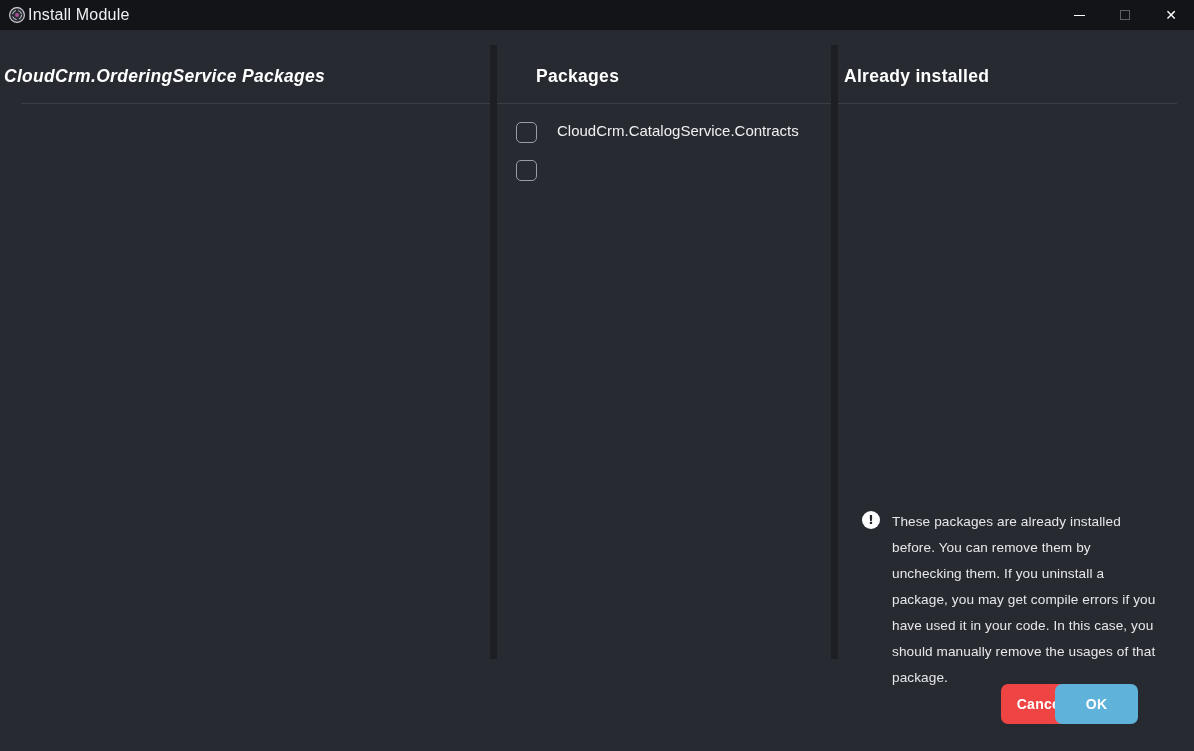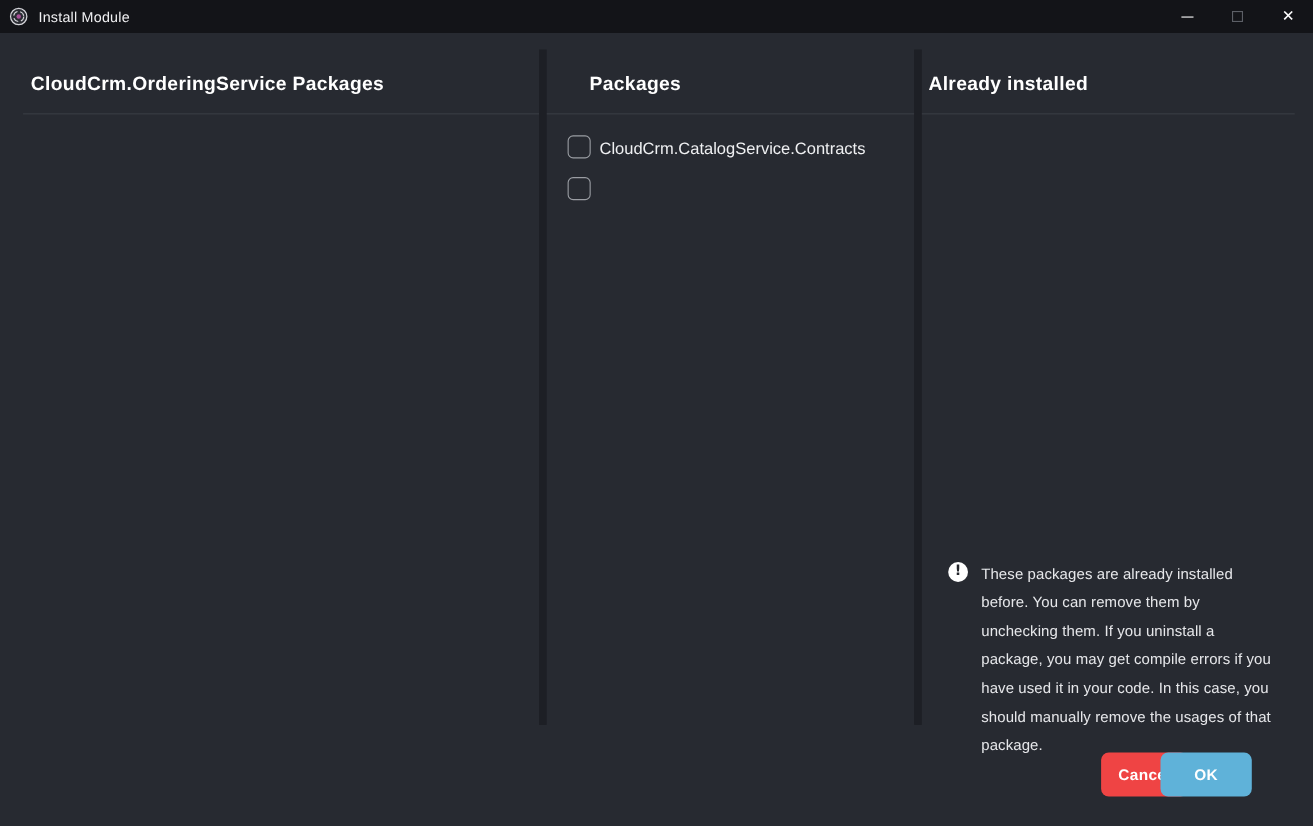--- a/index.html
+++ b/index.html
@@ -11,21 +11,21 @@
     overflow: hidden;
   }
   .window { width: 1194px; height: 751px; position: relative; background: #272a31; }
 
   
   .titlebar {
     position: absolute; top: 0; left: 0; right: 0; height: 30px;
     background: #131418; display: flex; align-items: center;
   }
   .titlebar .app-icon { width: 18px; height: 18px; margin-left: 8px; flex: 0 0 auto; }
-  .titlebar .title { font-size: 13px; color: #f0f0f2; margin-left: 9px; letter-spacing: .2px; }
+  .titlebar .title { font-size: 16px; color: #f0f0f2; margin-left: 2px; letter-spacing: .2px; }
   .caption-buttons { margin-left: auto; display: flex; height: 100%; }
   .caption-btn {
     width: 46px; height: 100%; display: flex; align-items: center; justify-content: center;
     cursor: default;
   }
   .min-glyph { width: 11px; height: 0; border-top: 1.6px solid #ffffff; display: block; }
   .max-glyph { width: 10px; height: 10px; border: 1.4px solid #5c5f66; display: block; }
   .close-glyph { font-size: 14px; color: #ffffff; line-height: 1; font-family: "DejaVu Sans", sans-serif; }
 
   
@@ -39,40 +39,40 @@
     position: absolute; top: 15px; height: 614px; width: 7px;
     background: #1d1f25; z-index: 3;
   }
   .vbar.bar-1 { left: 490px; }
   .vbar.bar-2 { left: 831px; }
 
   .panel-title {
     position: absolute; top: 36px; font-size: 17.5px; font-weight: 700;
     color: #ffffff; letter-spacing: .3px; white-space: nowrap;
   }
-  .panel-title.t1 { left: 28px; }
+  .panel-title.t1 { left: 4px; font-style: italic; }
   .panel-title.t2 { left: 516px; margin-left: 20px; }
   .panel-title.t3 { left: 844px; text-align: center; }
 
   
   .module-list { position: absolute; left: 22px; top: 91px; width: 451px; }
   .module-row {
     height: 37px; border-radius: 8px; background: #2c3037;
     display: flex; align-items: center; padding: 0 12px;
     font-size: 15px; color: #eceef0; margin-bottom: 5px; cursor: pointer;
     white-space: nowrap;
   }
   .module-row.selected { background: #c75ea6; color: #ffffff; }
   .module-row .count { margin-left: 14px; }
 
   
   .package-list { position: absolute; left: 516px; top: 92px; width: 300px; }
   .package-row {
-    display: flex; align-items: flex-end; height: 22px; margin-bottom: 16px;
-    cursor: pointer; white-space: nowrap;
+    display: flex; align-items: flex-start; height: 22px; margin-bottom: 16px;
+    cursor: pointer; white-space: nowrap; gap: 12px;
   }
   .checkbox {
     width: 21px; height: 21px; border-radius: 5px; flex: 0 0 auto;
     border: 1.6px solid #9a9da3; background: transparent;
     display: flex; align-items: center; justify-content: center;
   }
   .checkbox svg { display: none; }
   .checkbox.checked { border-color: #5fb2d9; background: #5fb2d9; }
   .checkbox.checked svg { display: block; }
   .package-row .pkg-label { margin-left: 8px; font-size: 15px; color: #eff0f2; }

